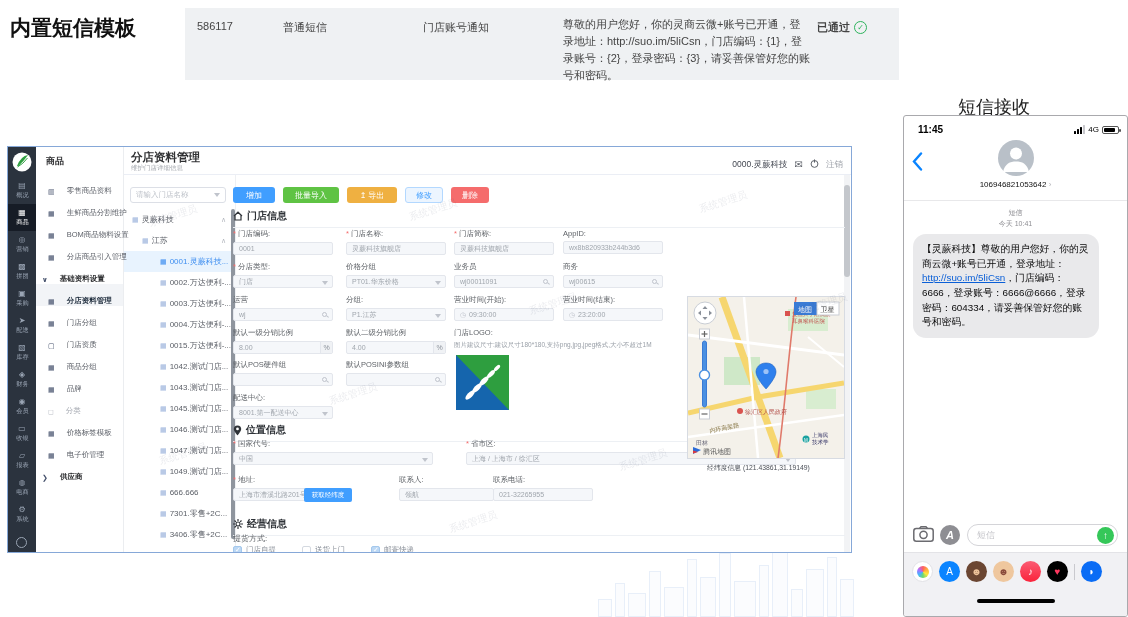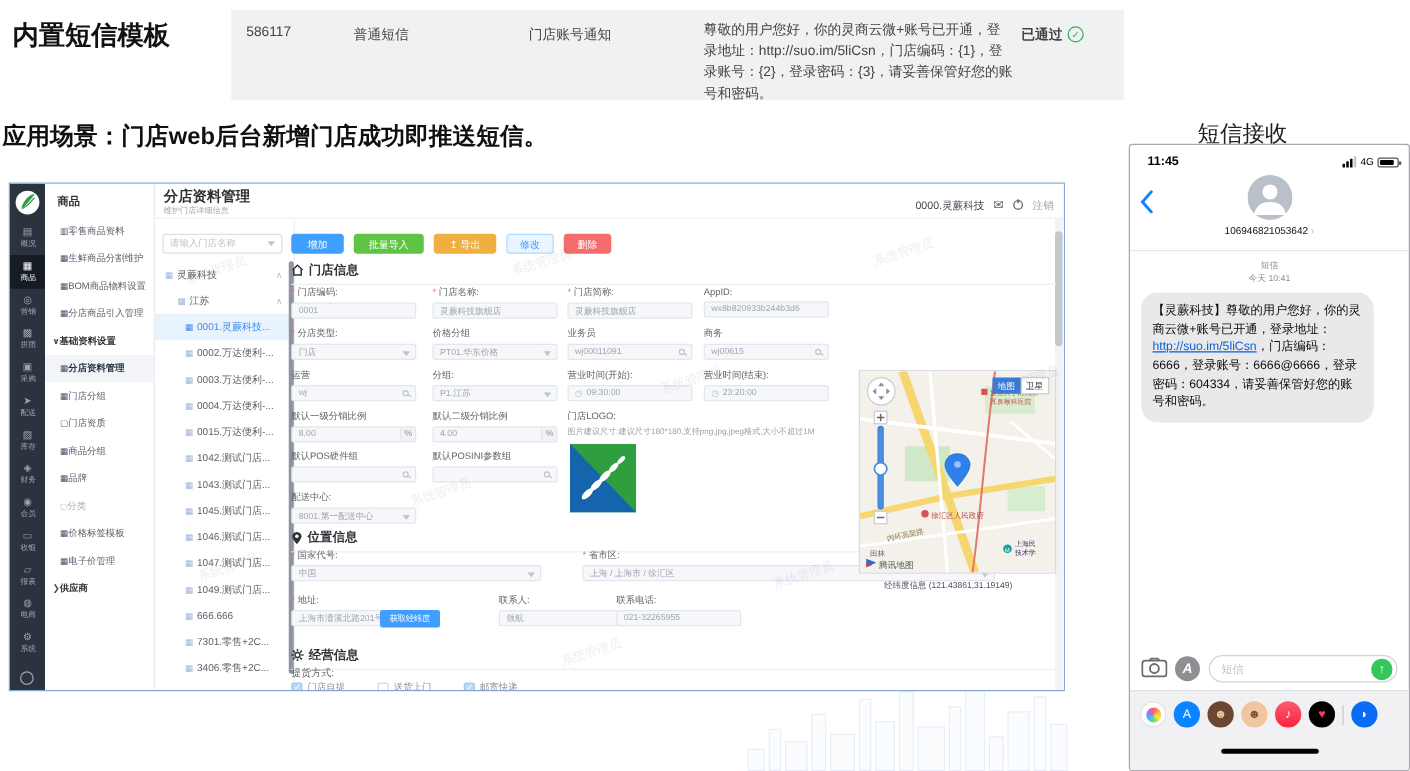--- a/index.html
+++ b/index.html
@@ -36,21 +36,21 @@
   color:#9aa5b4;cursor:pointer}
 .ritem.active{background:#161c26;color:#fff}
 .ric{font-size:8px;line-height:1}
 .rlb{font-size:6.5px;margin-top:1px;transform:scale(.95)}
 .rail-list{position:absolute;top:30px;left:0}
 .railsearch{position:absolute;left:8px;bottom:6px;width:11px;height:11px;border:1.3px solid #9aa5b4;border-radius:50%}
 
 
 .sidebar{position:absolute;left:28px;top:0;width:88px;height:407px;background:#fff;border-right:1px solid #ebedf0;z-index:3}
 .sb-title{font-size:9px;color:#303133;font-weight:600;padding:8px 0 6px 10px}
-.sitem{height:22px;display:flex;align-items:center;gap:0;padding-left:12px;font-size:7.5px;color:#5a5e66;cursor:pointer;white-space:nowrap}
+.sitem{height:22px;display:flex;align-items:flex-end;gap:12px;padding-left:12px;font-size:7.5px;color:#5a5e66;cursor:pointer;white-space:nowrap}
 .sitem .sic{font-size:7px;color:#44506b}
 .sitem.group{padding-left:6px;color:#303133;font-weight:600}
 .sitem.selected{background:#f2f4f7;color:#1f2d3d;font-weight:600}
 .sitem.dim{color:#a7abb3}.sitem.dim .sic{color:#b9bdc5}
 
 
 .mainhd{position:absolute;left:116px;top:0;right:0;height:28px;background:#fff;border-bottom:1px solid #ebeef5}
 .mh-title{position:absolute;left:7px;top:3px;font-size:11.5px;font-weight:700;color:#303133}
 .mh-sub{position:absolute;left:7px;top:17px;font-size:6.5px;color:#a3a7ad}
 .mh-right{position:absolute;right:8px;top:12px;height:28px;display:flex;align-items:flex-start;gap:7px;font-size:8.5px;color:#434751}
@@ -59,21 +59,21 @@
 
 
 .tree{position:absolute;left:116px;top:28px;width:112px;bottom:0;background:#fff;border-right:1px solid #eef0f3}
 .tsearch{position:absolute;left:6px;top:12px;width:96px;height:16px;border:1px solid #dcdfe6;border-radius:3px;
   background:#fff;display:flex;align-items:center;justify-content:space-between;padding:0 5px;font-size:7.5px;color:#bfc3ca}
 .caret{width:0;height:0;border-left:3px solid transparent;border-right:3px solid transparent;border-top:4px solid #c0c4cc}
 .tlist{position:absolute;left:0;top:34px;right:4px}
 .tnode{height:21px;display:flex;align-items:center;gap:3px;font-size:8px;color:#5a5e66;cursor:pointer;white-space:nowrap;overflow:hidden}
 .tnode .tico{font-size:7px;color:#9fb6dd}
 .tnode .tcaret{margin-left:auto;margin-right:5px;color:#b4b8bf;font-size:7px}
-.tnode.lv0{padding-left:8px}.tnode.lv1{padding-left:18px}.tnode.lv2{padding-left:24px}
+.tnode.lv0{padding-left:8px}.tnode.lv1{padding-left:18px}.tnode.lv2{padding-left:36px}
 .tnode.selected{background:#e8f3fe;color:#3e8ef0}
 .tnode.selected .tico{color:#3e8ef0}
 .tree-scroll{position:absolute;right:0;top:34px;width:4px;height:330px;background:#8f959e;border-radius:2px}
 
 
 .formarea{position:absolute;left:228px;top:28px;right:0;bottom:0;background:#fff}
 .form-scroll-track{position:absolute;right:1px;top:0;width:6px;bottom:0;background:#f2f3f5}
 .form-scroll-thumb{position:absolute;right:1px;top:10px;width:6px;height:92px;background:#c4c7cc;border-radius:3px}
 .btn{position:absolute;height:16px;border-radius:3px;font-size:8px;color:#fff;display:flex;align-items:center;justify-content:center;cursor:pointer;padding:0 6px}
 .b-add{left:225px;top:40px;width:42px;background:#409eff}
@@ -181,21 +181,20 @@
   <div class="tpl-row">
     <span class="cell c-id">586117</span>
     <span class="cell c-type">普通短信</span>
     <span class="cell c-name">门店账号通知</span>
     <div class="cell c-content">尊敬的用户您好，你的灵商云微+账号已开通，登录地址：http://suo.im/5liCsn，门店编码：{1}，登录账号：{2}，登录密码：{3}，请妥善保管好您的账号和密码。</div>
     <div class="cell c-status">
       <span>已通过</span>
       <span class="okc">✓</span>
     </div>
   </div>
-  <div class="scenario">应用场景：门店web后台新增门店成功即推送短信。</div>
   <div class="receive-title">短信接收</div>
 
   <div class="admin">
 
     <span class="wm" style="left:140px;top:62px">系统管理员</span>
     <span class="wm" style="left:400px;top:56px">系统管理员</span>
     <span class="wm" style="left:690px;top:48px">系统管理员</span>
     <span class="wm" style="left:520px;top:150px">系统管理员</span>
     <span class="wm" style="left:790px;top:150px">系统管理员</span>
     <span class="wm" style="left:320px;top:240px">系统管理员</span>

